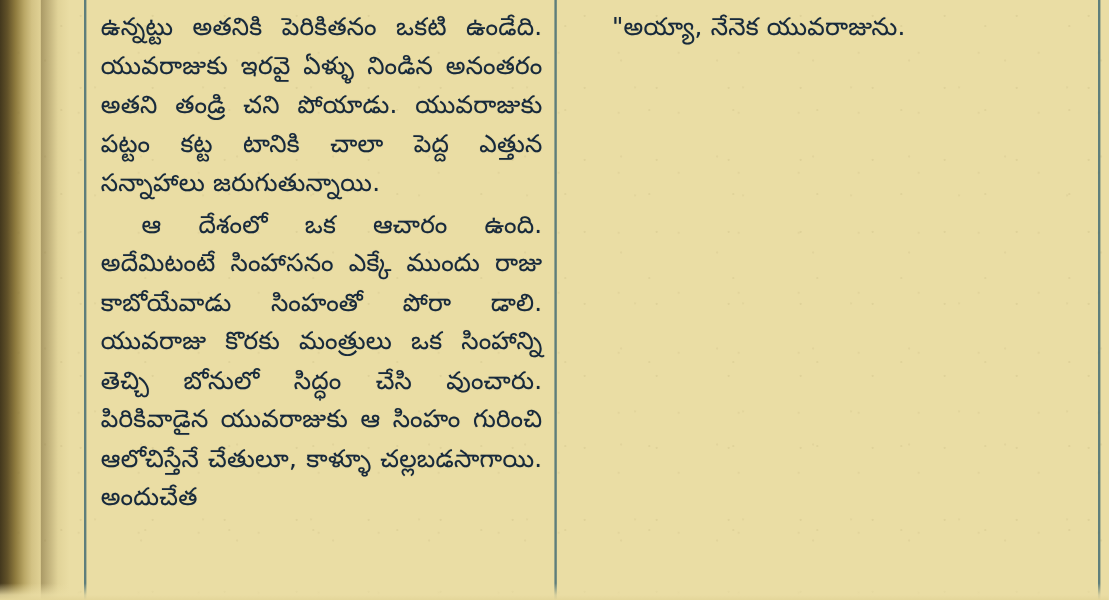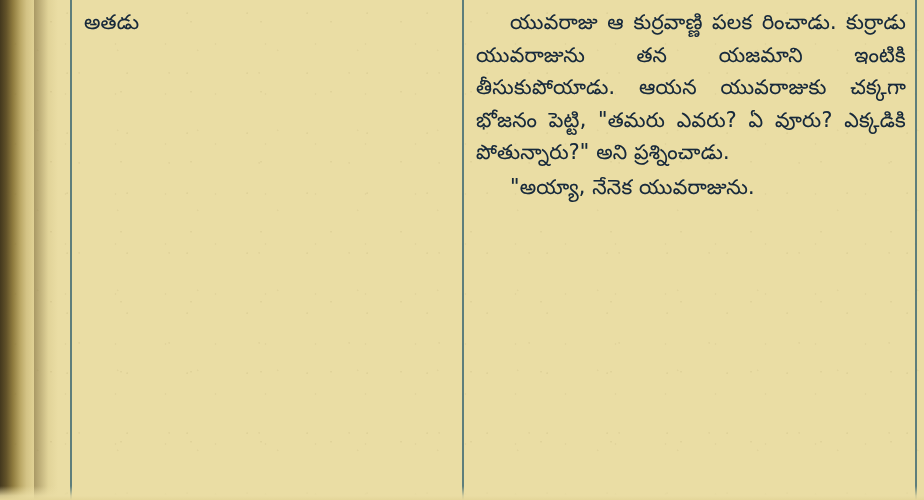--- a/index.html
+++ b/index.html
@@ -117,25 +117,25 @@
   <div class="binding-edge"></div>
   <div class="binding-shadow"></div>
 
   <div class="rule rule-left"></div>
   <div class="rule rule-mid"></div>
   <div class="rule rule-right"></div>
 
   <div class="columns">
 
     <div class="col col-left">
-      <p class="para clip-last">అతడు</p>
+      <p class="para">ఉన్నట్టు అతనికి పెరికితనం ఒకటి ఉండేది. యువరాజుకు ఇరవై ఏళ్ళు నిండిన అనంతరం అతని తండ్రి చని పోయాడు. యువరాజుకు పట్టం కట్ట టానికి చాలా పెద్ద ఎత్తున సన్నాహాలు జరుగుతున్నాయి.</p>
+      <p class="para indent">ఆ దేశంలో ఒక ఆచారం ఉంది. అదేమిటంటే సింహాసనం ఎక్కే ముందు రాజు కాబోయేవాడు సింహంతో పోరా డాలి. యువరాజు కొరకు మంత్రులు ఒక సింహాన్ని తెచ్చి బోనులో సిద్ధం చేసి వుంచారు. పిరికివాడైన యువరాజుకు ఆ సింహం గురించి ఆలోచిస్తేనే చేతులూ, కాళ్ళూ చల్లబడసాగాయి. అందుచేత</p>
     </div>
 
     <div class="col col-right">
-      <p class="para indent">యువరాజు ఆ కుర్రవాణ్ణి పలక రించాడు. కుర్రాడు యువరాజును తన యజమాని ఇంటికి తీసుకుపోయాడు. ఆయన యువరాజుకు చక్కగా భోజనం పెట్టి, "తమరు ఎవరు? ఏ వూరు? ఎక్కడికి పోతున్నారు?" అని ప్రశ్నించాడు.</p>
       <p class="para indent clip-last">"అయ్యా, నేనెక యువరాజును.</p>
     </div>
 
   </div>
 
   <div class="grain"></div>
   <div class="bottom-crop"></div>
 </div>
 
 </body></html>

